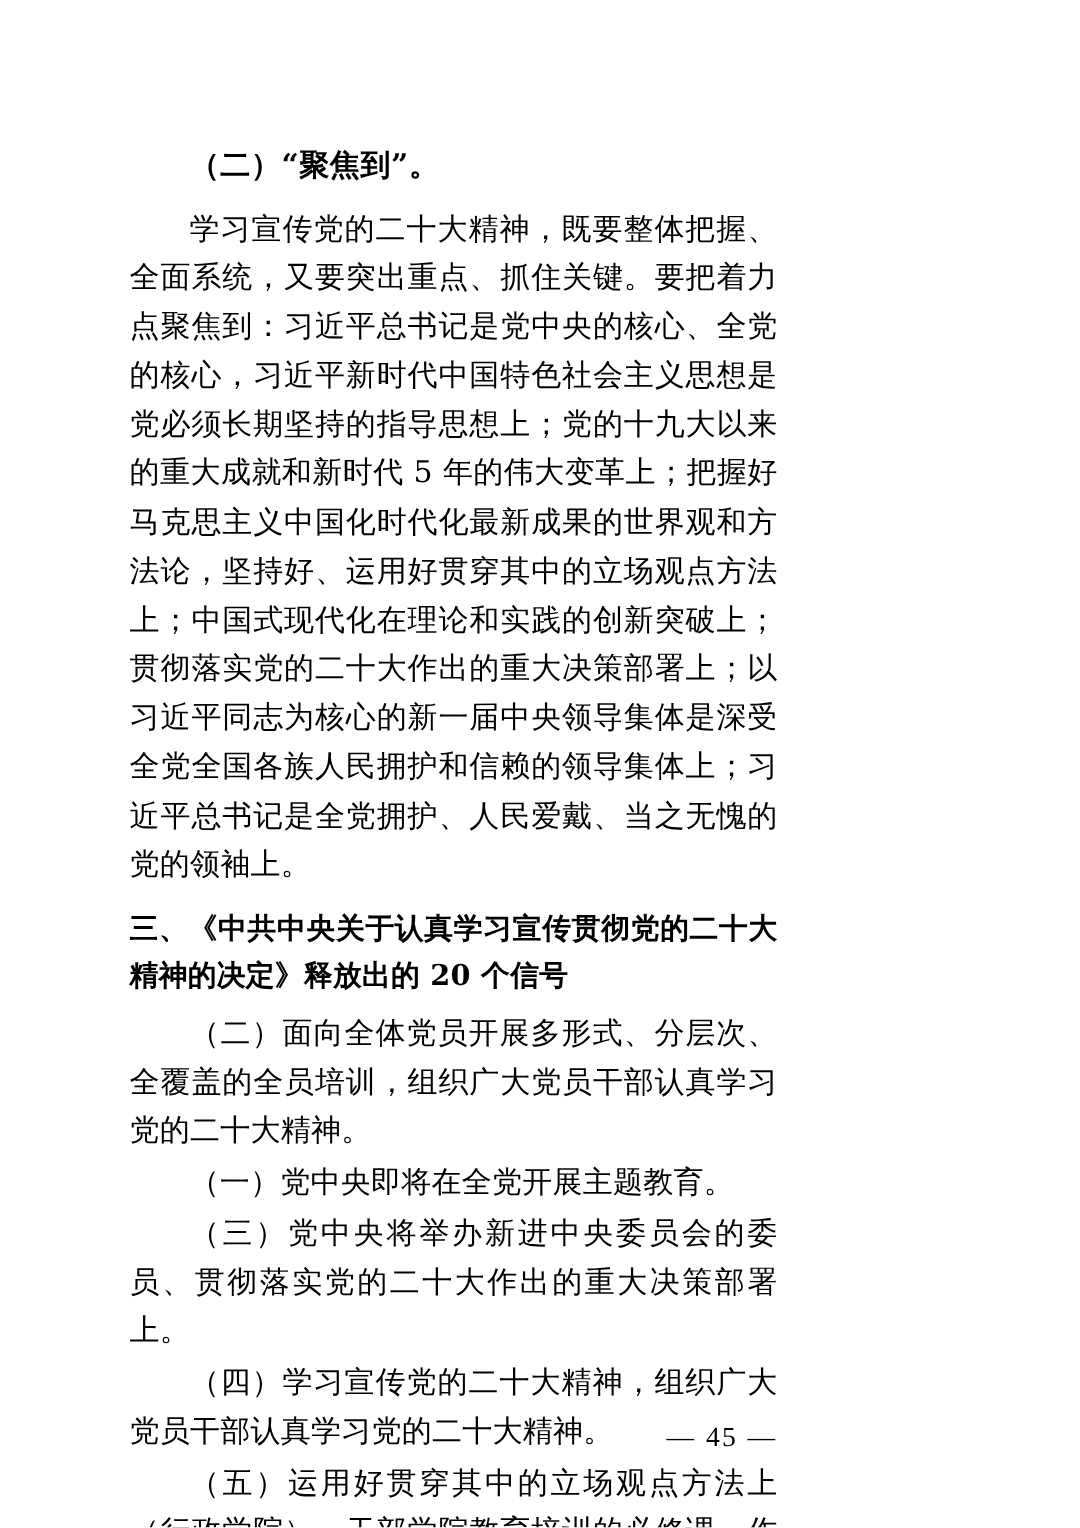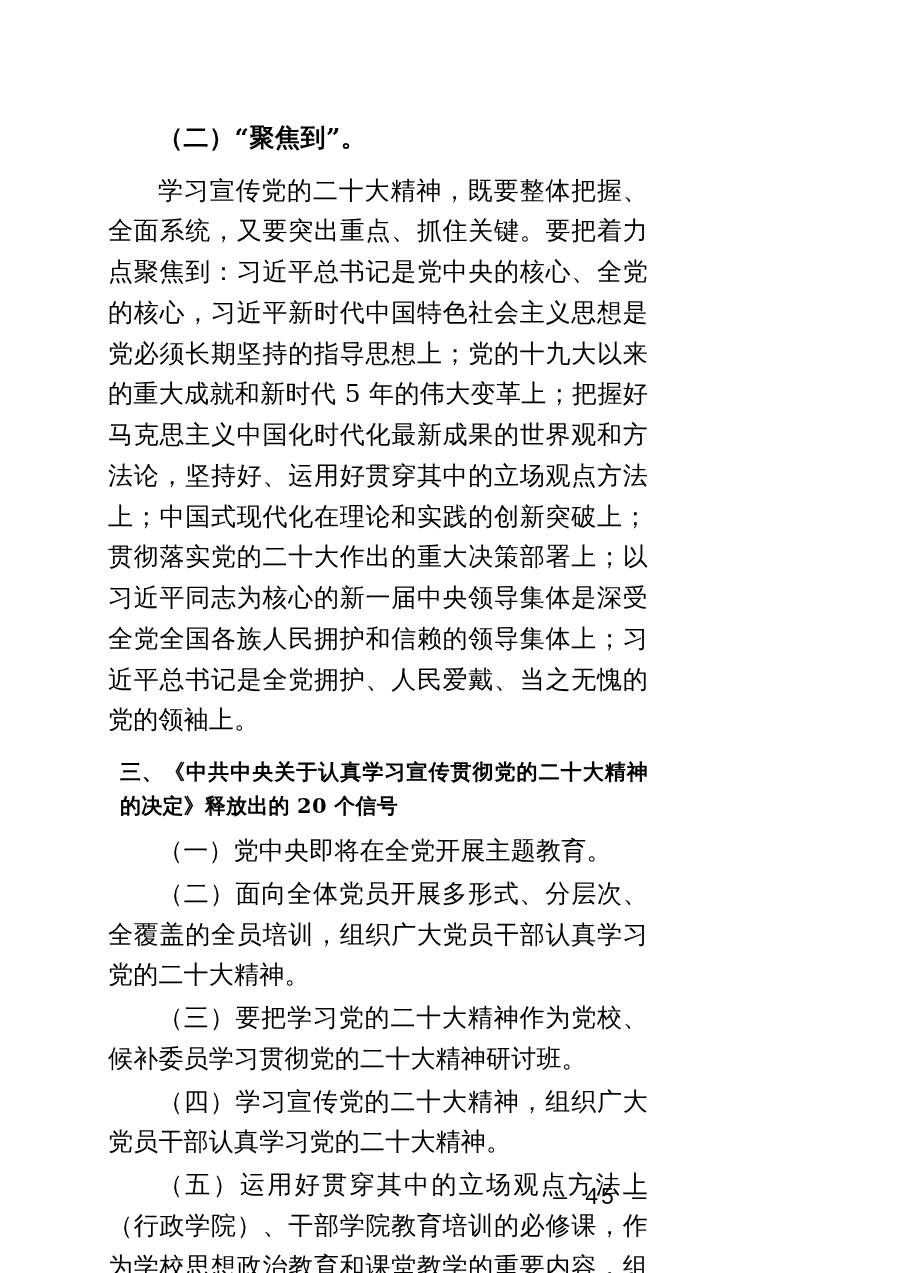--- a/index.html
+++ b/index.html
@@ -27,25 +27,25 @@
     font-weight: bold;
     font-size: 25px;
     line-height: 1.62;
     letter-spacing: 0.5px;
     text-indent: 2em;
     margin: 0 0 10px 0;
     font-family: "DejaVu Serif", serif;
   }
   .section-heading {
     font-weight: bold;
-    font-size: 21px;
+    font-size: 24px;
     line-height: 1.62;
     letter-spacing: 0.2px;
     text-indent: 0;
-    margin: 14px 0 8px 12px;
+    margin: 14px 0 8px 0;
     text-align: justify;
     text-justify: inter-ideograph;
     font-family: "DejaVu Serif", serif;
   }
   
   p.para {
     font-size: 25px;
     line-height: 1.63;
     letter-spacing: 0.2px;
     margin: 0 0 2px 0;
@@ -68,40 +68,40 @@
     font-family: "DejaVu Serif", serif;
   }
   
   .page-number {
     position: absolute;
     right: 108px;
     bottom: 62px;
     font-size: 23px;
     letter-spacing: 2px;
     color: #000000;
-    font-family: Liberation Mono, monospace;
+    font-family: Liberation Serif, serif;
   }
 </style>
 </head>
 <body>
 
 <div class="page">
   <div class="doc-body">
 
     <div class="sub-heading">（二）“聚焦到”。</div>
 
     <p class="para first">学习宣传党的二十大精神，既要整体把握、全面系统，又要突出重点、抓住关键。要把着力点聚焦到：习近平总书记是党中央的核心、全党的核心，习近平新时代中国特色社会主义思想是党必须长期坚持的指导思想上；党的十九大以来的重大成就和新时代 5 年的伟大变革上；把握好马克思主义中国化时代化最新成果的世界观和方法论，坚持好、运用好贯穿其中的立场观点方法上；中国式现代化在理论和实践的创新突破上；贯彻落实党的二十大作出的重大决策部署上；以习近平同志为核心的新一届中央领导集体是深受全党全国各族人民拥护和信赖的领导集体上；习近平总书记是全党拥护、人民爱戴、当之无愧的党的领袖上。</p>
 
     <div class="section-heading">三、《中共中央关于认真学习宣传贯彻党的二十大精神的决定》释放出的 20 个信号</div>
 
+    <p class="list-para">（二）面向全体党员开展多形式、分层次、全覆盖的全员培训，组织广大党员干部认真学习党的二十大精神。</p>
+
     <p class="list-para">（一）党中央即将在全党开展主题教育。</p>
 
-    <p class="list-para">（二）面向全体党员开展多形式、分层次、全覆盖的全员培训，组织广大党员干部认真学习党的二十大精神。</p>
-
-    <p class="list-para">（三）要把学习党的二十大精神作为党校、候补委员学习贯彻党的二十大精神研讨班。</p>
+    <p class="list-para">（三）党中央将举办新进中央委员会的委员、贯彻落实党的二十大作出的重大决策部署上。</p>
 
     <p class="list-para">（四）学习宣传党的二十大精神，组织广大党员干部认真学习党的二十大精神。</p>
 
     <p class="list-para">（五）运用好贯穿其中的立场观点方法上（行政学院）、干部学院教育培训的必修课，作为学校思想政治教育和课堂教学的重要内容，组织开展对相关教材修订工作，推动党的二十大精神</p>
 
   </div>
 
   <div class="page-number">— 45 —</div>
 </div>
 

